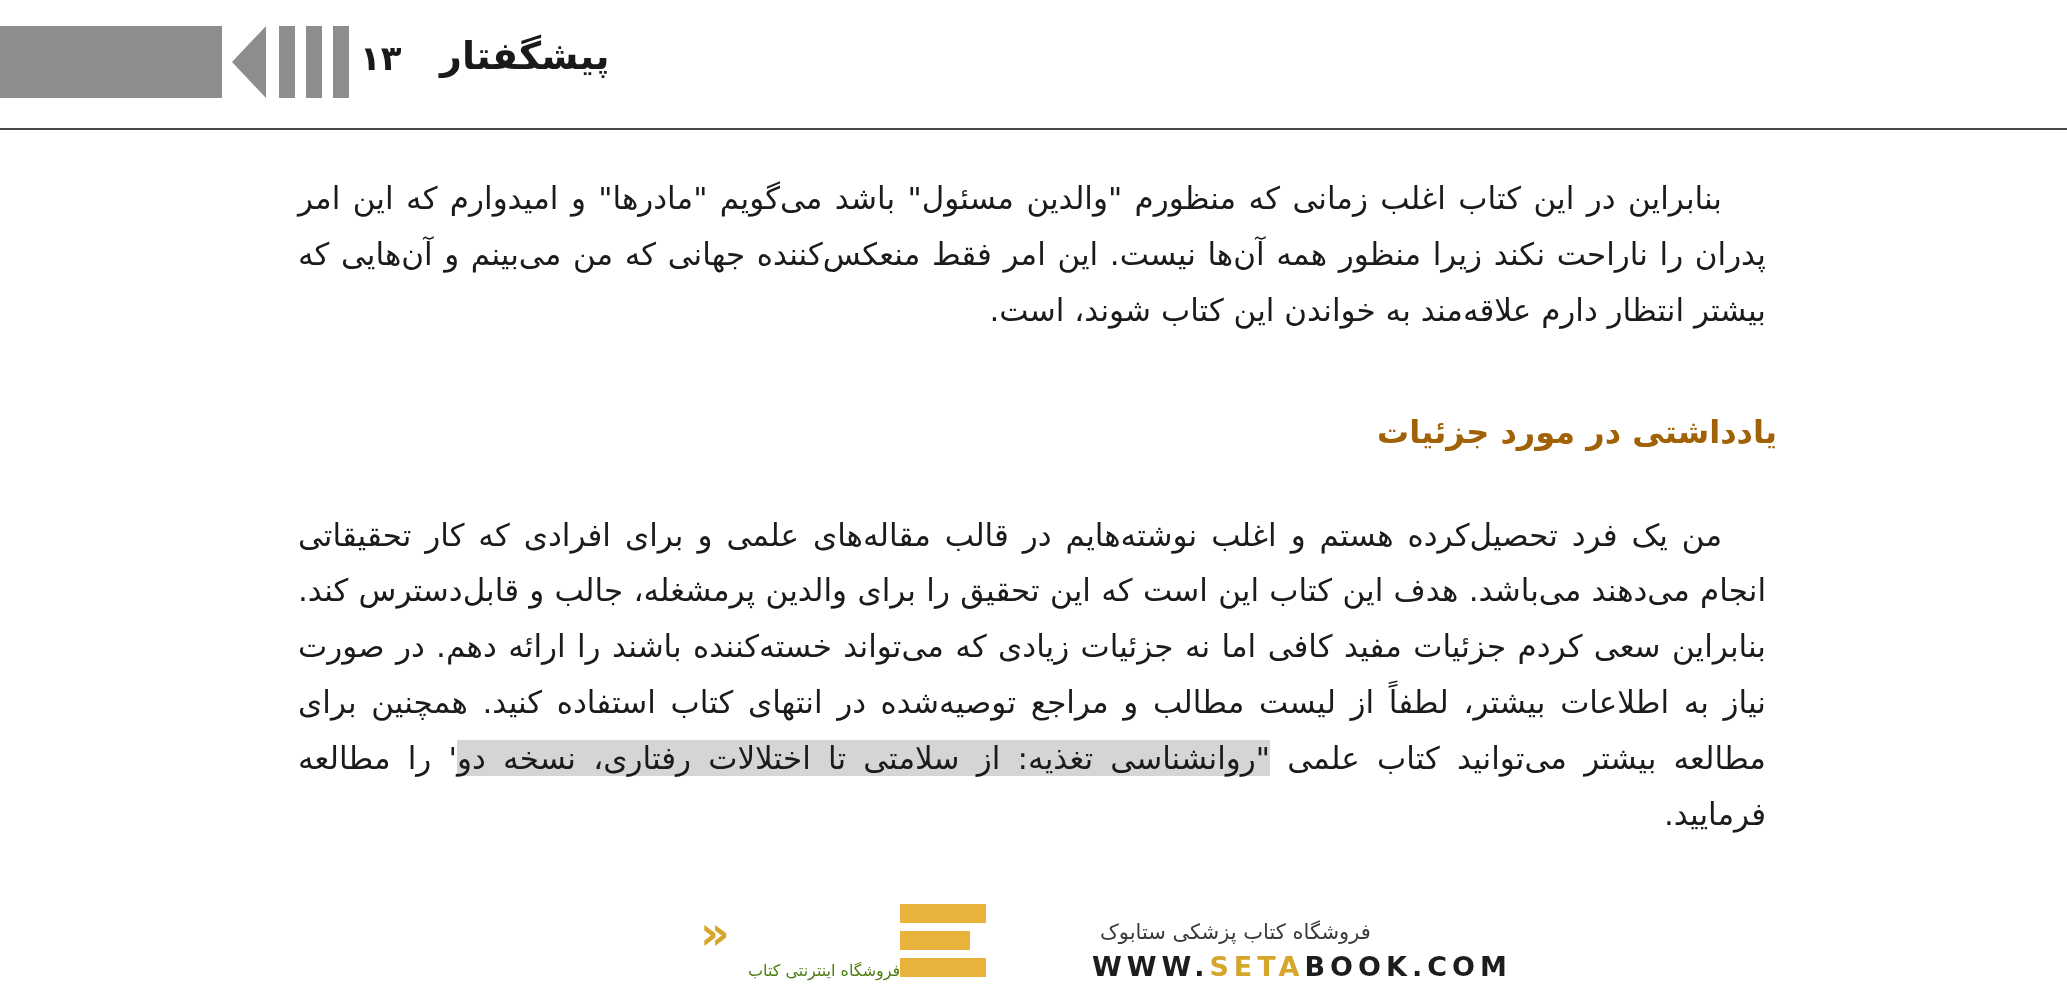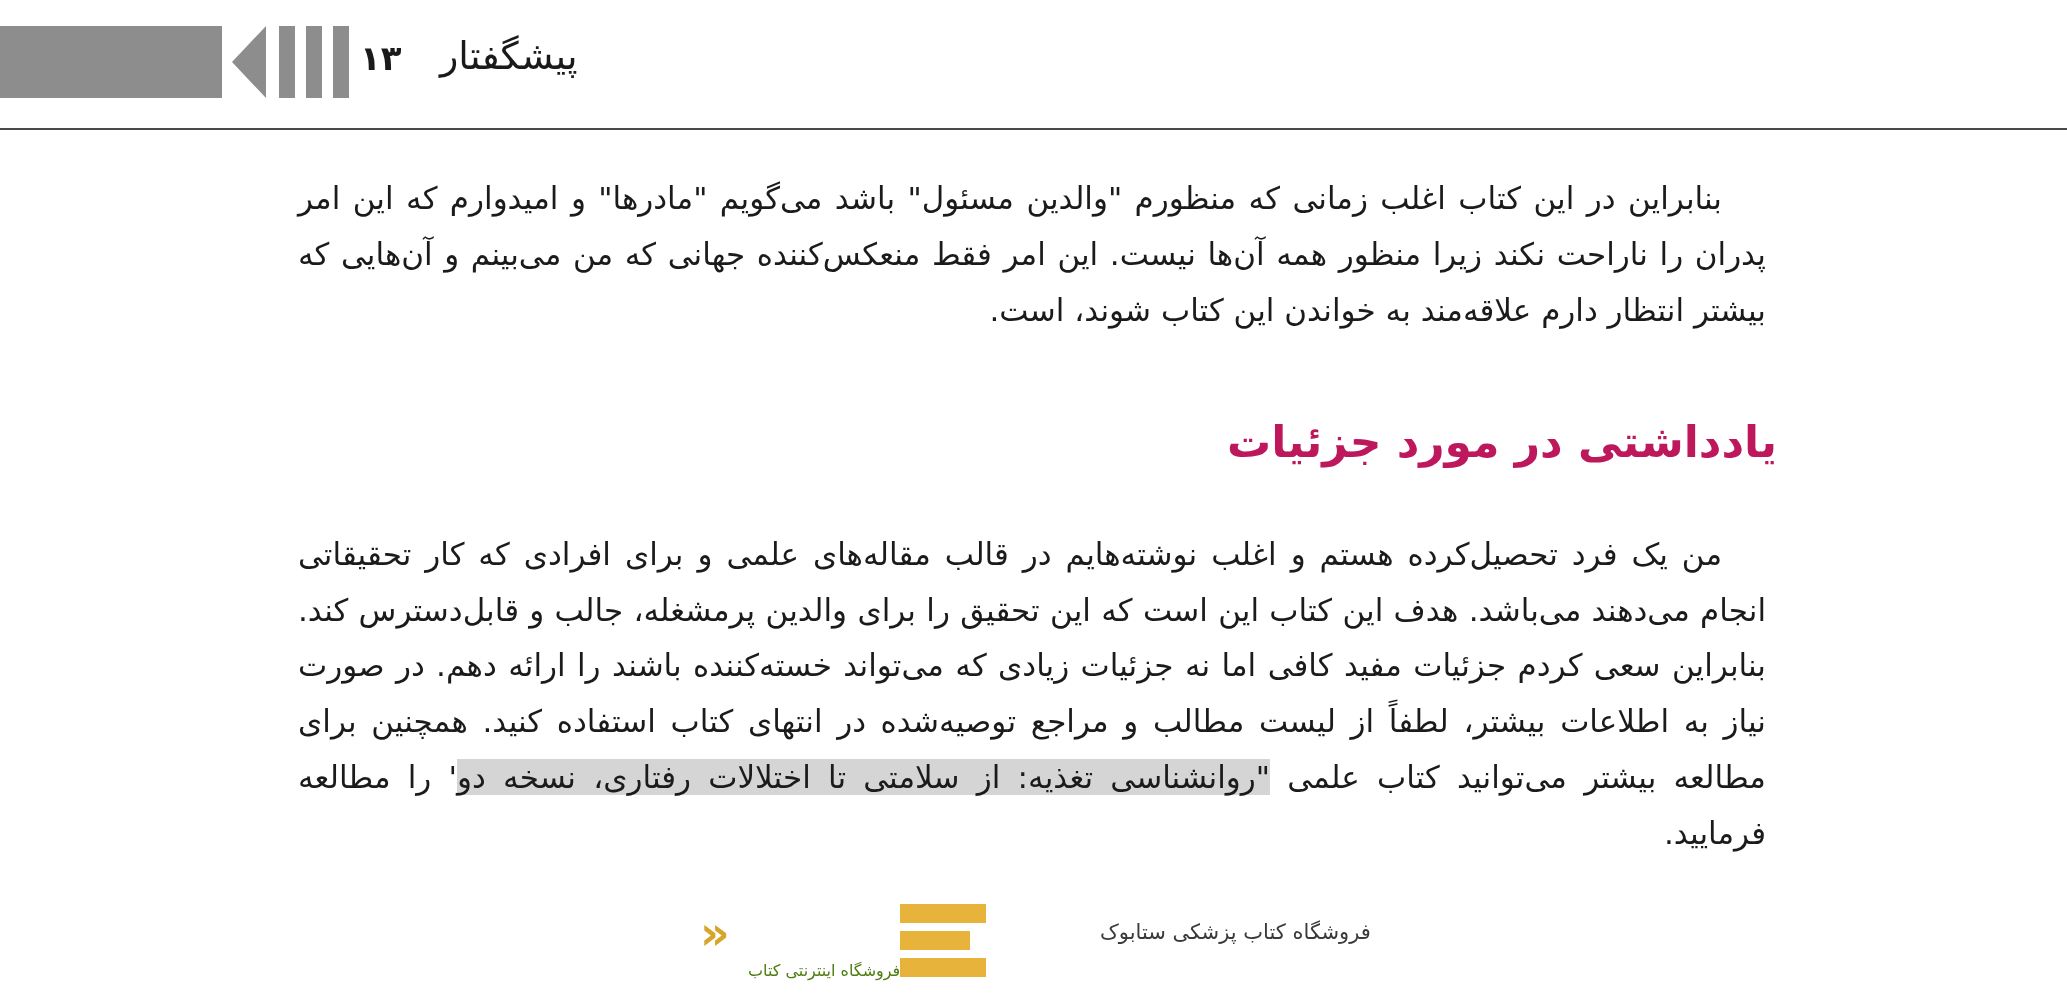--- a/index.html
+++ b/index.html
@@ -69,21 +69,21 @@
     color: #1a1a1a;
     font-weight: 700;
     letter-spacing: 0.5px;
   }
   .header-title {
     position: absolute;
     top: 34px;
     left: 440px;
     font-size: 38px;
     color: #1a1a1a;
-    font-weight: 400;
+    font-weight: 700;
   }
 
   
   .content {
     position: absolute;
     top: 160px;
     right: 290px;
     width: 1490px;
     text-align: justify;
     direction: rtl;
@@ -96,23 +96,23 @@
     text-align: justify;
     text-justify: inter-word;
   }
   p.para.indent {
     text-indent: 44px;
   }
   .spacer-lg { height: 58px; }
   .spacer-md { height: 38px; }
   h2.section-heading {
     margin: 0;
-    font-size: 44px;
-    font-weight: 700;
-    color: #be185d;
+    font-size: 32px;
+    font-weight: 700;
+    color: #a16207;
     line-height: 1.6;
     text-align: right;
   }
   .hl {
     background: #d5d5d5;
   }
 
   
   .watermark {
     position: absolute;
@@ -221,13 +221,14 @@
 
 <div class="watermark">
   <div class="wm-chev">«</div>
   <div class="wm-fa-sub">فروشگاه اینترنتی کتاب</div>
   <div class="wm-mark">
     <span class="s1"></span>
       <span class="s2"></span>
       <span class="s3"></span>
   </div>
   <div class="wm-right-text">فروشگاه کتاب پزشکی ستابوک</div>
+  <div class="wm-url"><span>WWW.</span><span class="amber">SETA</span><span>BOOK.COM</span></div>
 </div>
 
 </body></html>

